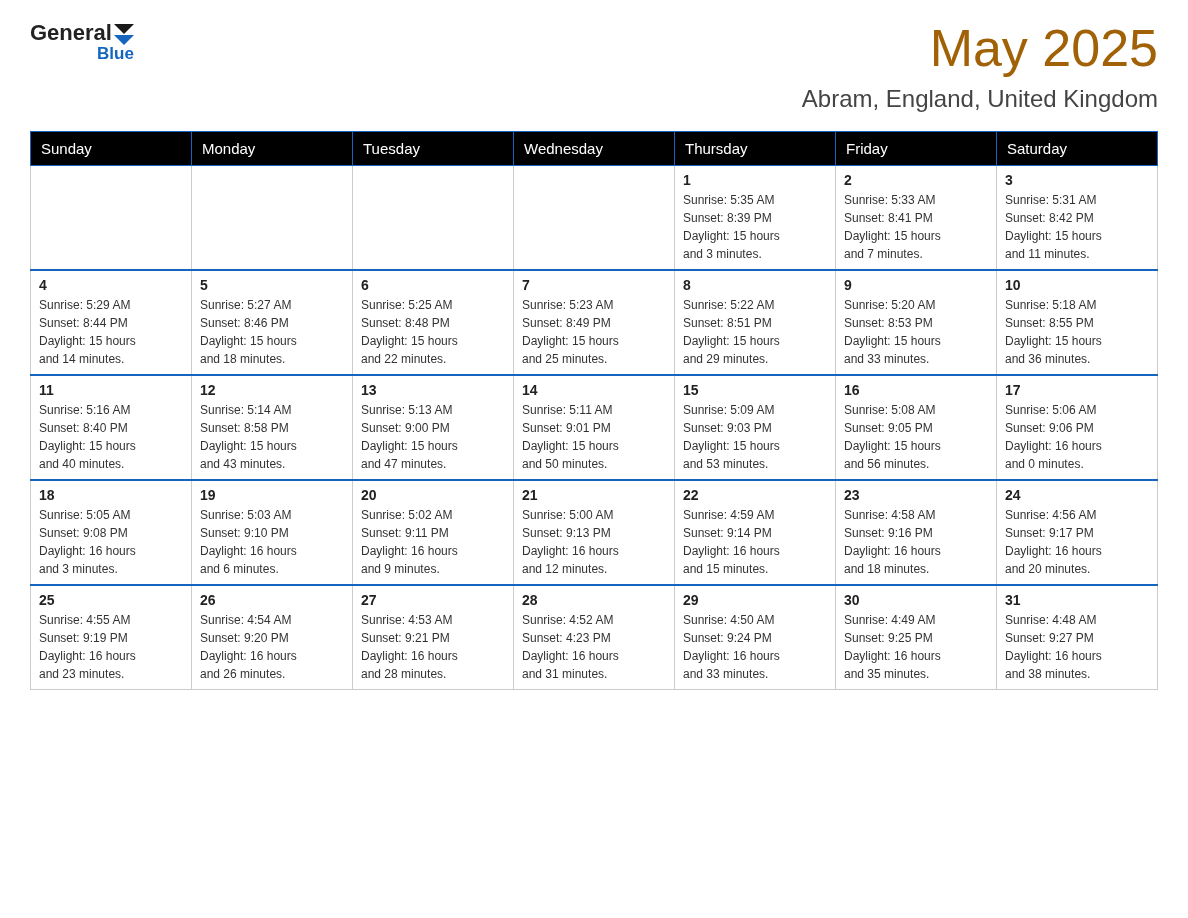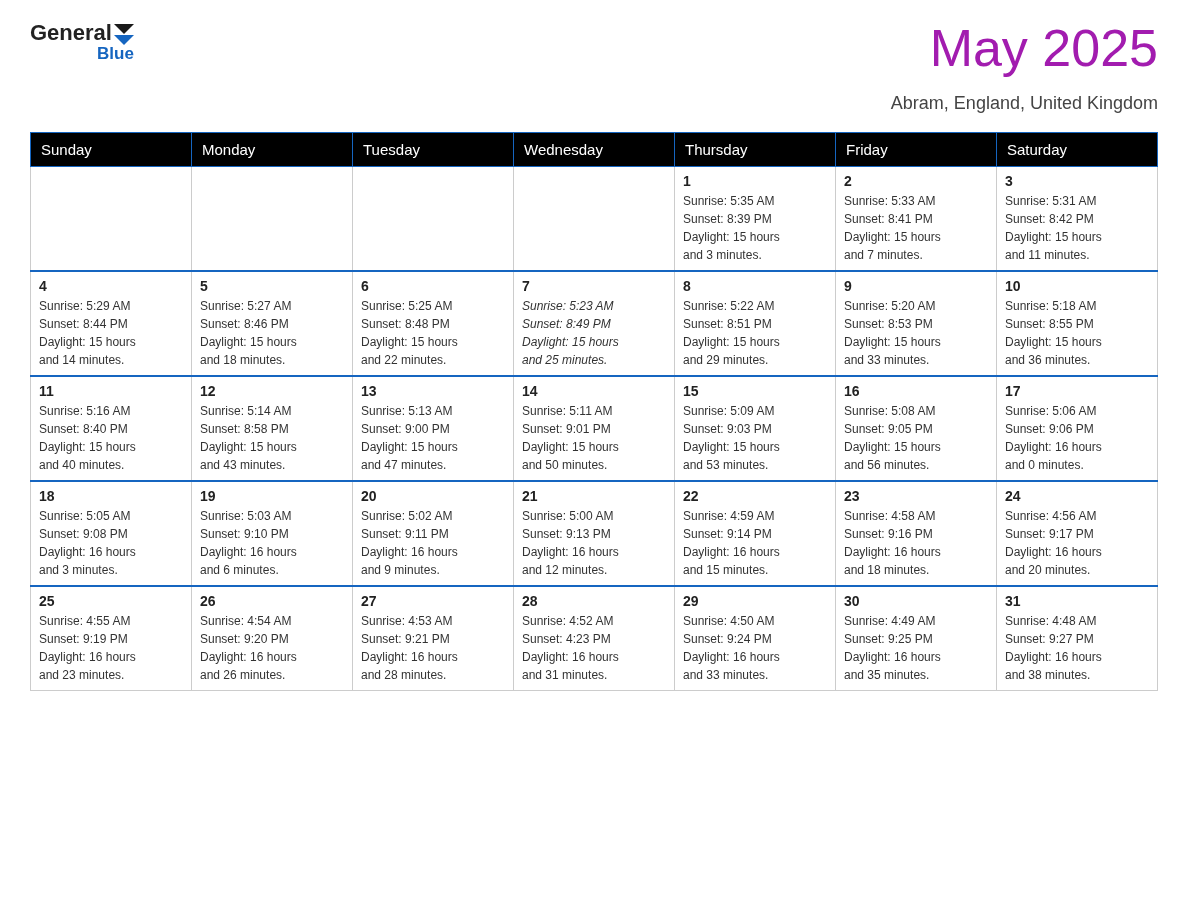--- a/index.html
+++ b/index.html
@@ -39,27 +39,27 @@
     .logo-top-row {
       display: flex;
       align-items: center;
     }
     .title-block {
       text-align: right;
     }
     .month-title {
       font-size: 52px;
       font-weight: normal;
-      color: #a21caf;
+      color: #a16207;
       line-height: 1.1;
     }
     .location-title {
-      font-size: 18px;
+      font-size: 24px;
       color: #444;
-      margin-top: 16px;
+      margin-top: 8px;
     }
     .calendar {
       width: 100%;
       border-collapse: collapse;
       border: 1px solid #aaa;
     }
     .calendar th {
       background: #000000;
       color: #fff;
       font-size: 15px;
@@ -183,21 +183,21 @@
         </td>
         <td>
           <span class="day-number">6</span>
           <div class="day-info" style="white-space: pre-line;">Sunrise: 5:25 AM
 Sunset: 8:48 PM
 Daylight: 15 hours
 and 22 minutes.</div>
         </td>
         <td>
           <span class="day-number">7</span>
-          <div class="day-info" style="white-space: pre-line; font-style: italic;">Sunrise: 5:23 AM
+          <div class="day-info" style="white-space: pre-line;">Sunrise: 5:23 AM
 Sunset: 8:49 PM
 Daylight: 15 hours
 and 25 minutes.</div>
         </td>
         <td>
           <span class="day-number">8</span>
           <div class="day-info" style="white-space: pre-line;">Sunrise: 5:22 AM
 Sunset: 8:51 PM
 Daylight: 15 hours
 and 29 minutes.</div>

